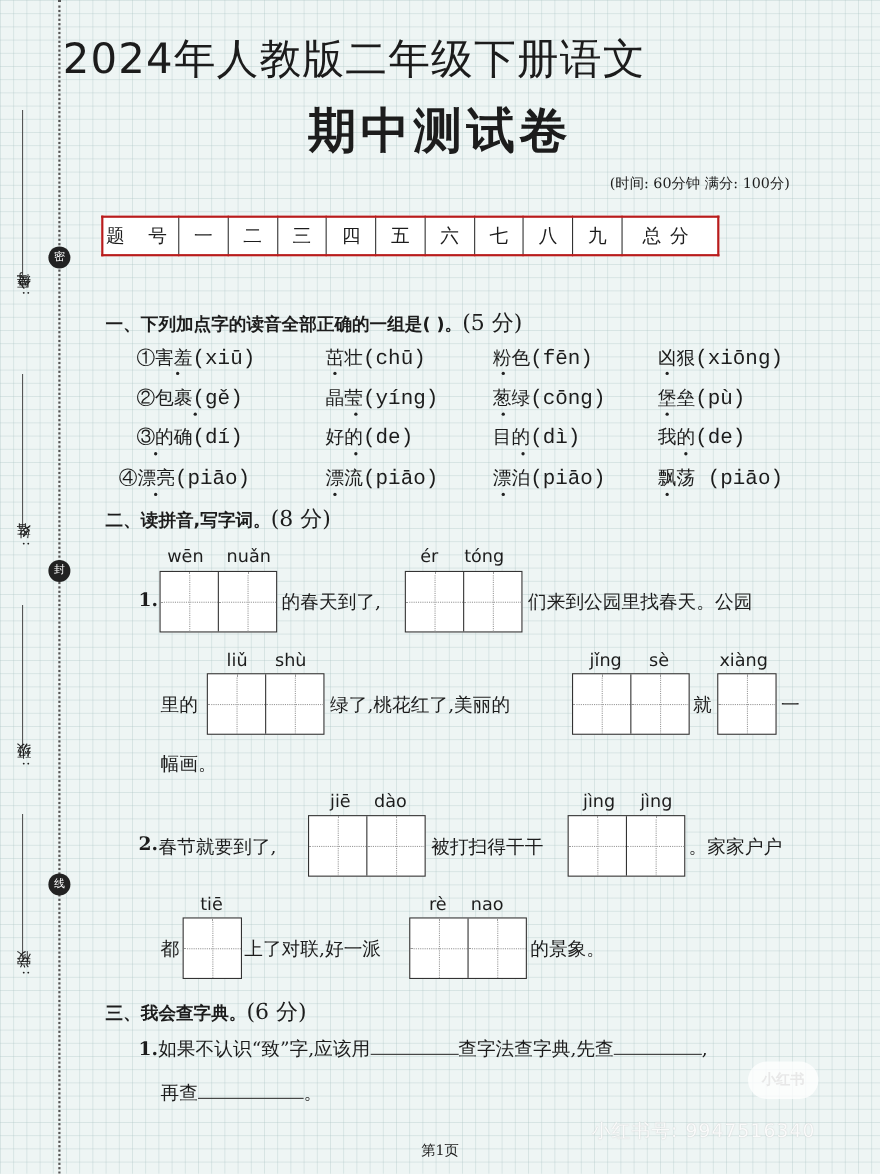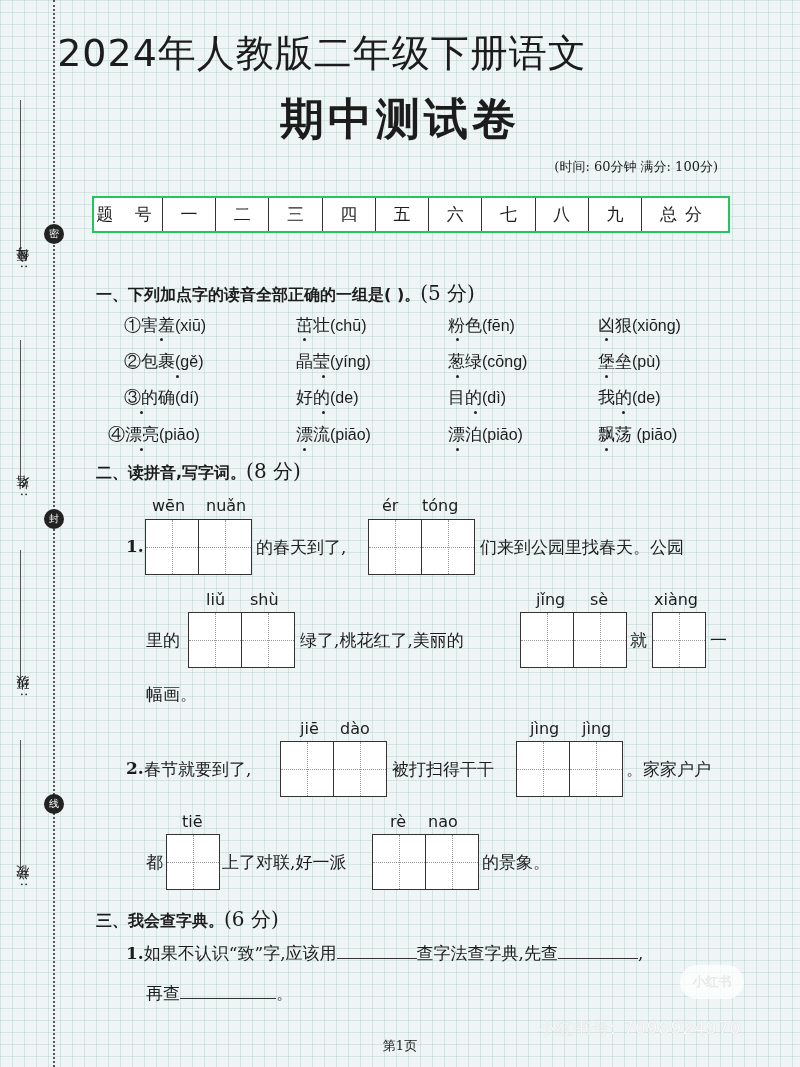--- a/index.html
+++ b/index.html
@@ -21,28 +21,28 @@
           background: #222; color: #fff; font-size: 10px; line-height: 20px; text-align: center; }
   .vfield { position: absolute; left: 14px; font-size: 13px; writing-mode: vertical-rl; transform: rotate(180deg); letter-spacing: 2px; }
   .vline { position: absolute; left: 20px; border-left: 1px solid #555; }
 
   
   .title1 { left: 0; width: 644px; top: 28px; text-align: center; font-family: "DejaVu Sans", sans-serif; font-size: 38px; letter-spacing: 1px; }
   .title2 { left: 0; width: 800px; top: 90px; text-align: center; font-family: "DejaVu Sans", sans-serif; font-size: 44px; font-weight: bold; letter-spacing: 4px; }
   .meta { right: 82px; top: 158px; font-size: 13px; }
 
   
-  table.score { position: absolute; left: 92px; top: 196px; width: 638px; border-collapse: collapse; border: 2px solid #22c55e; background: #fff; }
+  table.score { position: absolute; left: 92px; top: 196px; width: 562px; border-collapse: collapse; border: 2px solid #b91c1c; background: #fff; }
   table.score td { border: 1px solid #333; height: 31px; text-align: center; font-size: 17px; }
   table.score td.hd { width: 66px; letter-spacing: 8px; }
 
   .sec { font-family: "DejaVu Sans", sans-serif; font-weight: bold; font-size: 16px; }
   .sec .pts { font-family: "DejaVu Serif", serif; font-weight: normal; font-size: 20px; }
   .opt { font-size: 17px; }
-  .opt .py { font-family: Liberation Sans, sans-serif; font-size: 16px; }
+  .opt .py { font-family: Liberation Mono, monospace; font-size: 19px; }
   .dot { position: absolute; width: 3px; height: 3px; border-radius: 50%; background: #222; }
 
   .txt { font-size: 17px; white-space: nowrap; }
   .py2 { font-family: "DejaVu Sans", sans-serif; font-size: 16px; white-space: nowrap; }
 
   
   .box { position: absolute; height: 54px; border: 1.5px solid #333; background: #fff; display: flex; }
   .cell { position: relative; width: 52px; height: 54px; }
   .cell + .cell { border-left: 1.5px solid #333; }
   .cell::before { content: ""; position: absolute; left: 50%; top: 0; height: 100%; border-left: 1px dotted #999; }
@@ -214,15 +214,15 @@
   <span>三、我会查字典。</span><span class="pts">(6 分)</span>
 </div>
 <div class="abs txt" style="left:126px;top:942px;">
   <span style="font-weight:bold;">1.</span><span>如果不认识“致”字,应该用</span><span class="blank" style="width:80px;"></span><span>查字法查字典,先查</span><span class="blank" style="width:80px;"></span><span>,</span>
 </div>
 <div class="abs txt" style="left:146px;top:982px;">
   <span>再查</span><span class="blank" style="width:96px;"></span><span>。</span>
 </div>
 
 <div class="abs wm-badge">小红书</div>
-<div class="abs wm-id">小红书号: 7098924970</div>
+<div class="abs wm-id">小红书号: 9947516340</div>
 
 <div class="abs footer">第1页</div>
 
 </body></html>

